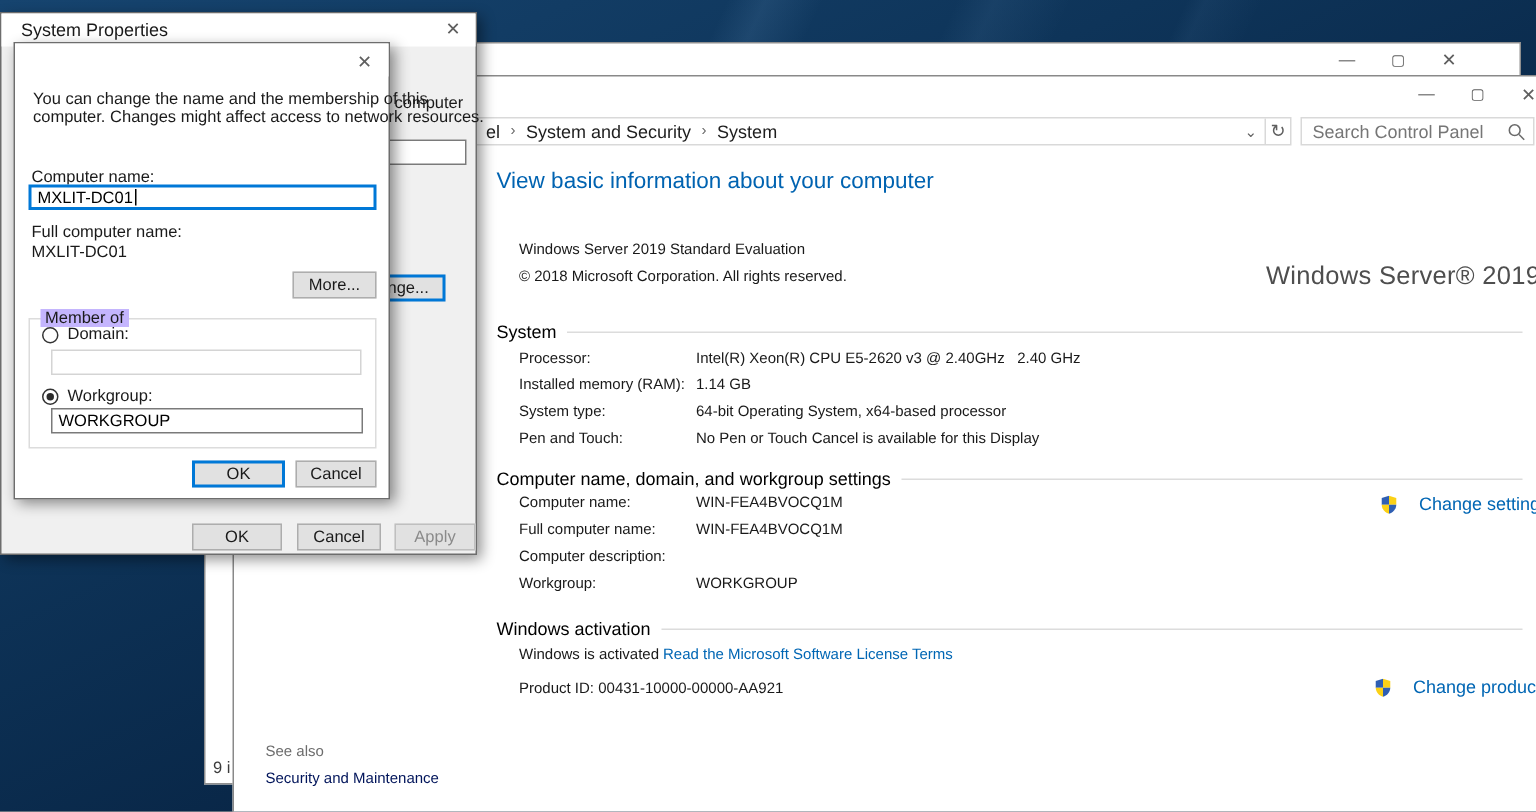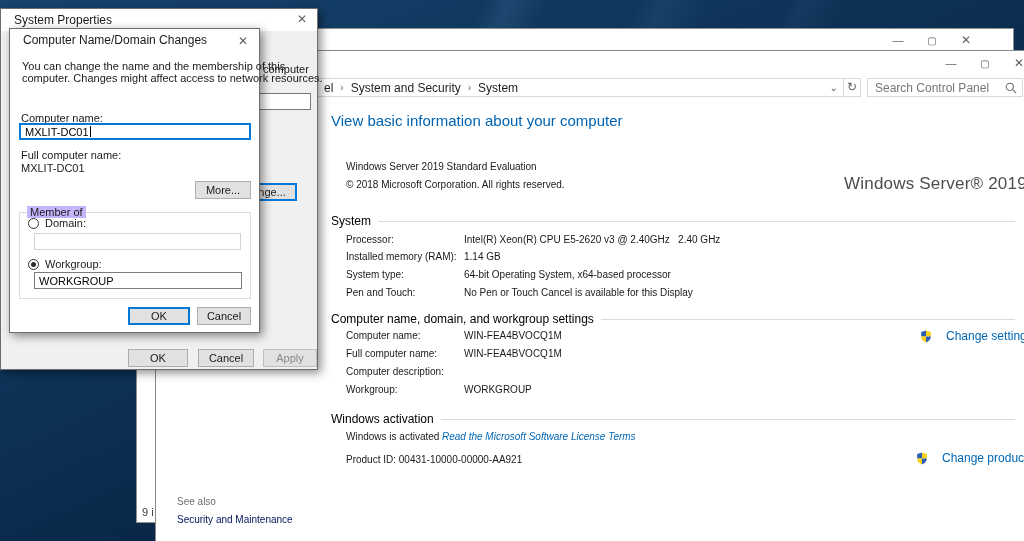--- a/index.html
+++ b/index.html
@@ -40,21 +40,21 @@
     border-left:1px solid #d9d9d9;height:100%;line-height:17px;}
   #searchbox{left:711px;width:154px;color:#767676;}
   #searchbox .ph{padding-left:7px;flex:1;white-space:nowrap;overflow:hidden;}
   #searchbox svg{margin-right:5px;flex:none;}
   
   .h1{position:absolute;font-size:15px;color:#0063b1;white-space:nowrap;}
   .sec{position:absolute;display:flex;align-items:center;gap:7px;font-size:12px;color:#000;}
   .sec .rule{flex:1;height:1px;background:#dcdcdc;}
   .lbl,.val,.txt{position:absolute;font-size:10px;color:#191919;white-space:pre;}
   .gray{color:#6d6d6d;}
-  .link{color:#0066b4;cursor:pointer;font-style:italic;}
+  .link{color:#0066b4;cursor:pointer;}
   .darklink{color:#00145a;}
   .logo{position:absolute;font-size:17px;color:#4e4e4e;white-space:nowrap;letter-spacing:.2px;}
   .shieldlink{position:absolute;display:flex;align-items:center;gap:14px;font-size:12px;
     color:#0066b4;cursor:pointer;white-space:nowrap;}
   
   .dialog{box-sizing:border-box;border:1px solid #6d6d6d;box-shadow:3px 3px 9px rgba(0,0,0,.45);}
   #sysprops{left:0px;top:8px;width:318px;height:362px;background:#f0f0f0;z-index:3;}
   #sysprops .titlebar,#cndlg .titlebar{position:absolute;left:0;top:0;right:0;height:22px;background:#fff;}
   .dlg-title{position:absolute;left:13px;top:4px;font-size:12px;color:#1a1a1a;white-space:nowrap;}
   .dlg-close{position:absolute;top:3px;width:18px;text-align:center;font-size:12px;color:#5f5f5f;cursor:default;}
@@ -205,21 +205,20 @@
   <span class="small" style="left:262px;top:54px;">computer</span>
   <div class="inputbox" style="left:253px;top:84px;width:57px;height:17px;"></div>
   <div class="btn focused" style="left:226px;top:174px;width:70px;height:18px;">Change...</div>
   <div class="btn" style="left:127px;top:340px;width:60px;">OK</div>
   <div class="btn" style="left:197px;top:340px;width:56px;">Cancel</div>
   <div class="btn disabled" style="left:262px;top:340px;width:54px;">Apply</div>
 </div>
 
 <div id="cndlg" class="abs dialog">
   <div class="titlebar">
-    <span class="dlg-title">Computer Name/Domain Changes</span>
     <span class="dlg-close" style="left:224px;top:5px;">✕</span>
   </div>
   <span class="small" style="left:12px;top:31px;">You can change the name and the membership of this</span>
   <span class="small" style="left:12px;top:43px;">computer. Changes might affect access to network resources.</span>
 
   <span class="small" style="left:11px;top:83px;">Computer name:</span>
   <div class="inputbox focused" style="left:9px;top:94px;width:232px;height:17px;">
     <span>MXLIT-DC01</span><span class="caret"></span>
   </div>
   <span class="small" style="left:11px;top:120px;">Full computer name:</span>

